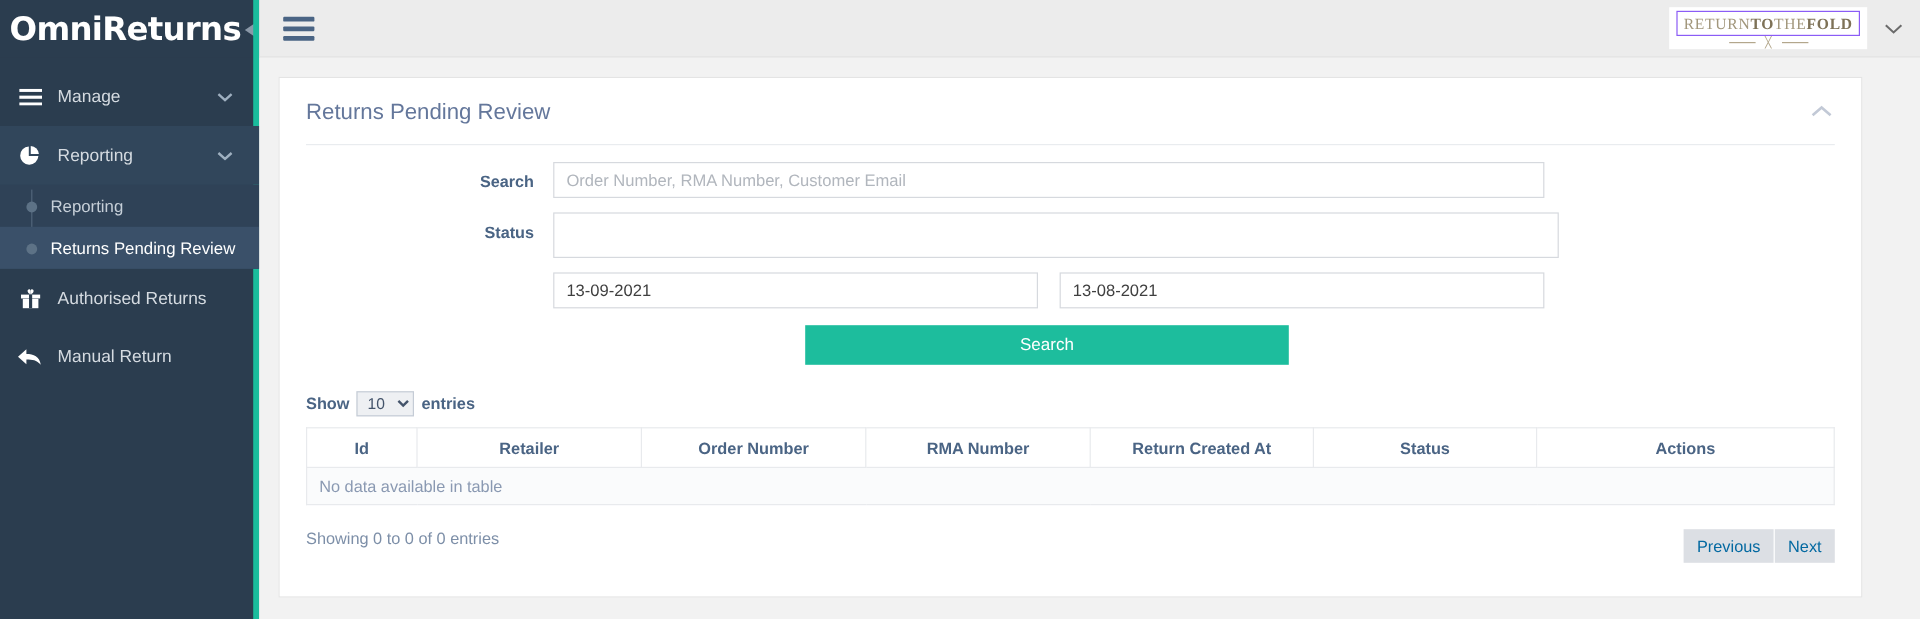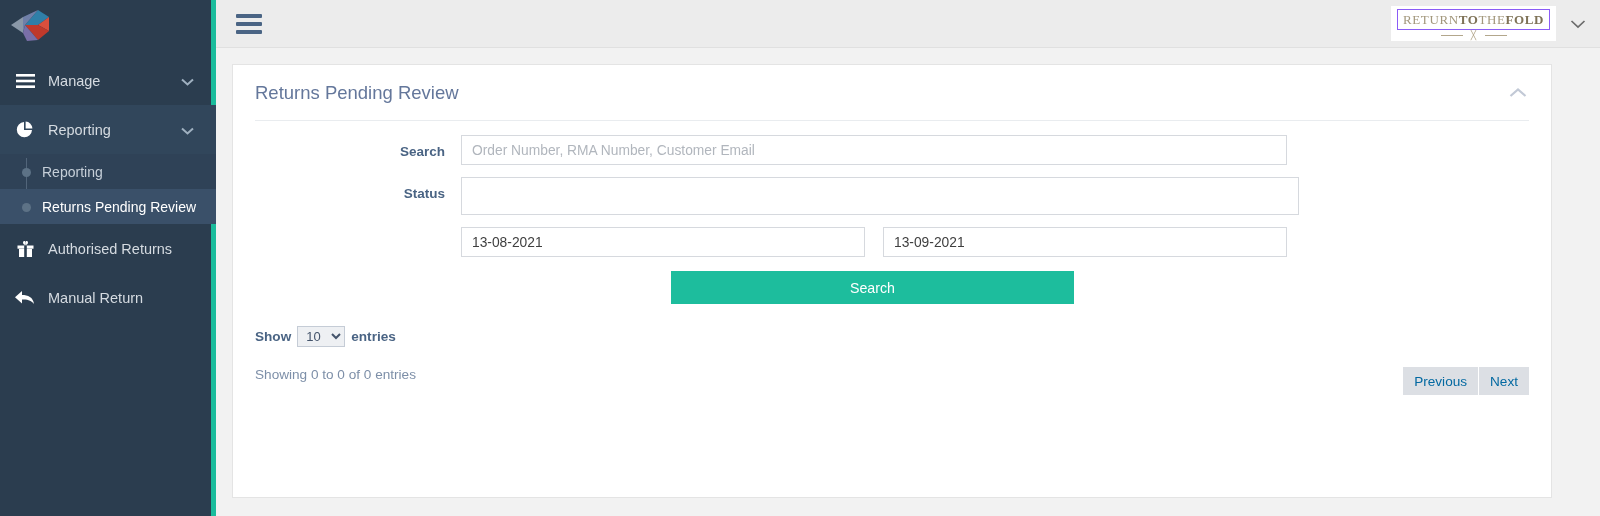--- a/index.html
+++ b/index.html
@@ -298,20 +298,21 @@
   .pager .pg + .pg { margin-left: 1px; }
 </style>
 </head>
 <body>
 
 <div class="app">
 
   <aside class="sidebar">
 
     <div class="brand">
+      <span class="brand-text">OmniReturns</span>
       <span class="brand-logo">
         <svg width="42" height="40" viewBox="0 0 42 40">
           <polygon points="2,20 14,12 14,28" fill="#8a98a8"></polygon>
           <polygon points="16,20 29,5 40,12 29,20" fill="#2f7fa8"></polygon>
           <polygon points="29,20 40,12 40,26 29,20" fill="#d94f3d"></polygon>
           <polygon points="29,20 40,26 29,35 16,20" fill="#c0392b"></polygon>
           <polygon points="16,20 29,35 18,36 14,28" fill="#7a6fa8"></polygon>
           <polygon points="14,12 29,5 16,20 14,28" fill="#6f7fa8"></polygon>
         </svg>
       </span>
@@ -429,40 +430,58 @@
           <div class="form-label">Search</div>
           <input class="input-text" type="text" placeholder="Order Number, RMA Number, Customer Email" style="">
         </div>
 
         <div class="form-row">
           <div class="form-label">Status</div>
           <div class="select-box"></div>
         </div>
 
         <div class="date-row">
+          <input class="date-input" type="text" value="13-09-2021" style="">
           <input class="date-input" type="text" value="13-08-2021" style="">
-          <input class="date-input" type="text" value="13-09-2021" style="">
         </div>
 
         <div class="btn-row">
           <button class="btn-search">Search</button>
         </div>
       </div>
 
       <div class="length-row">
         <span>Show</span>
         <select class="length-select">
           <option>10</option>
           <option>25</option>
           <option>50</option>
           <option>100</option>
         </select>
         <span>entries</span>
       </div>
 
+      <table class="dt">
+        <thead>
+          <tr>
+            <th style="width:92px">Id</th>
+            <th style="width:187px">Retailer</th>
+            <th style="width:187px">Order Number</th>
+            <th style="width:187px">RMA Number</th>
+            <th style="width:186px">Return Created At</th>
+            <th style="width:186px">Status</th>
+            <th>Actions</th>
+          </tr>
+        </thead>
+        <tbody>
+          <tr>
+            <td class="empty" colspan="7">No data available in table</td>
+          </tr>
+        </tbody>
+      </table>
 
       <div class="table-footer">
         <div class="info">Showing 0 to 0 of 0 entries</div>
         <div class="pager">
           <button class="pg">Previous</button>
           <button class="pg">Next</button>
         </div>
       </div>
 
     </section>

